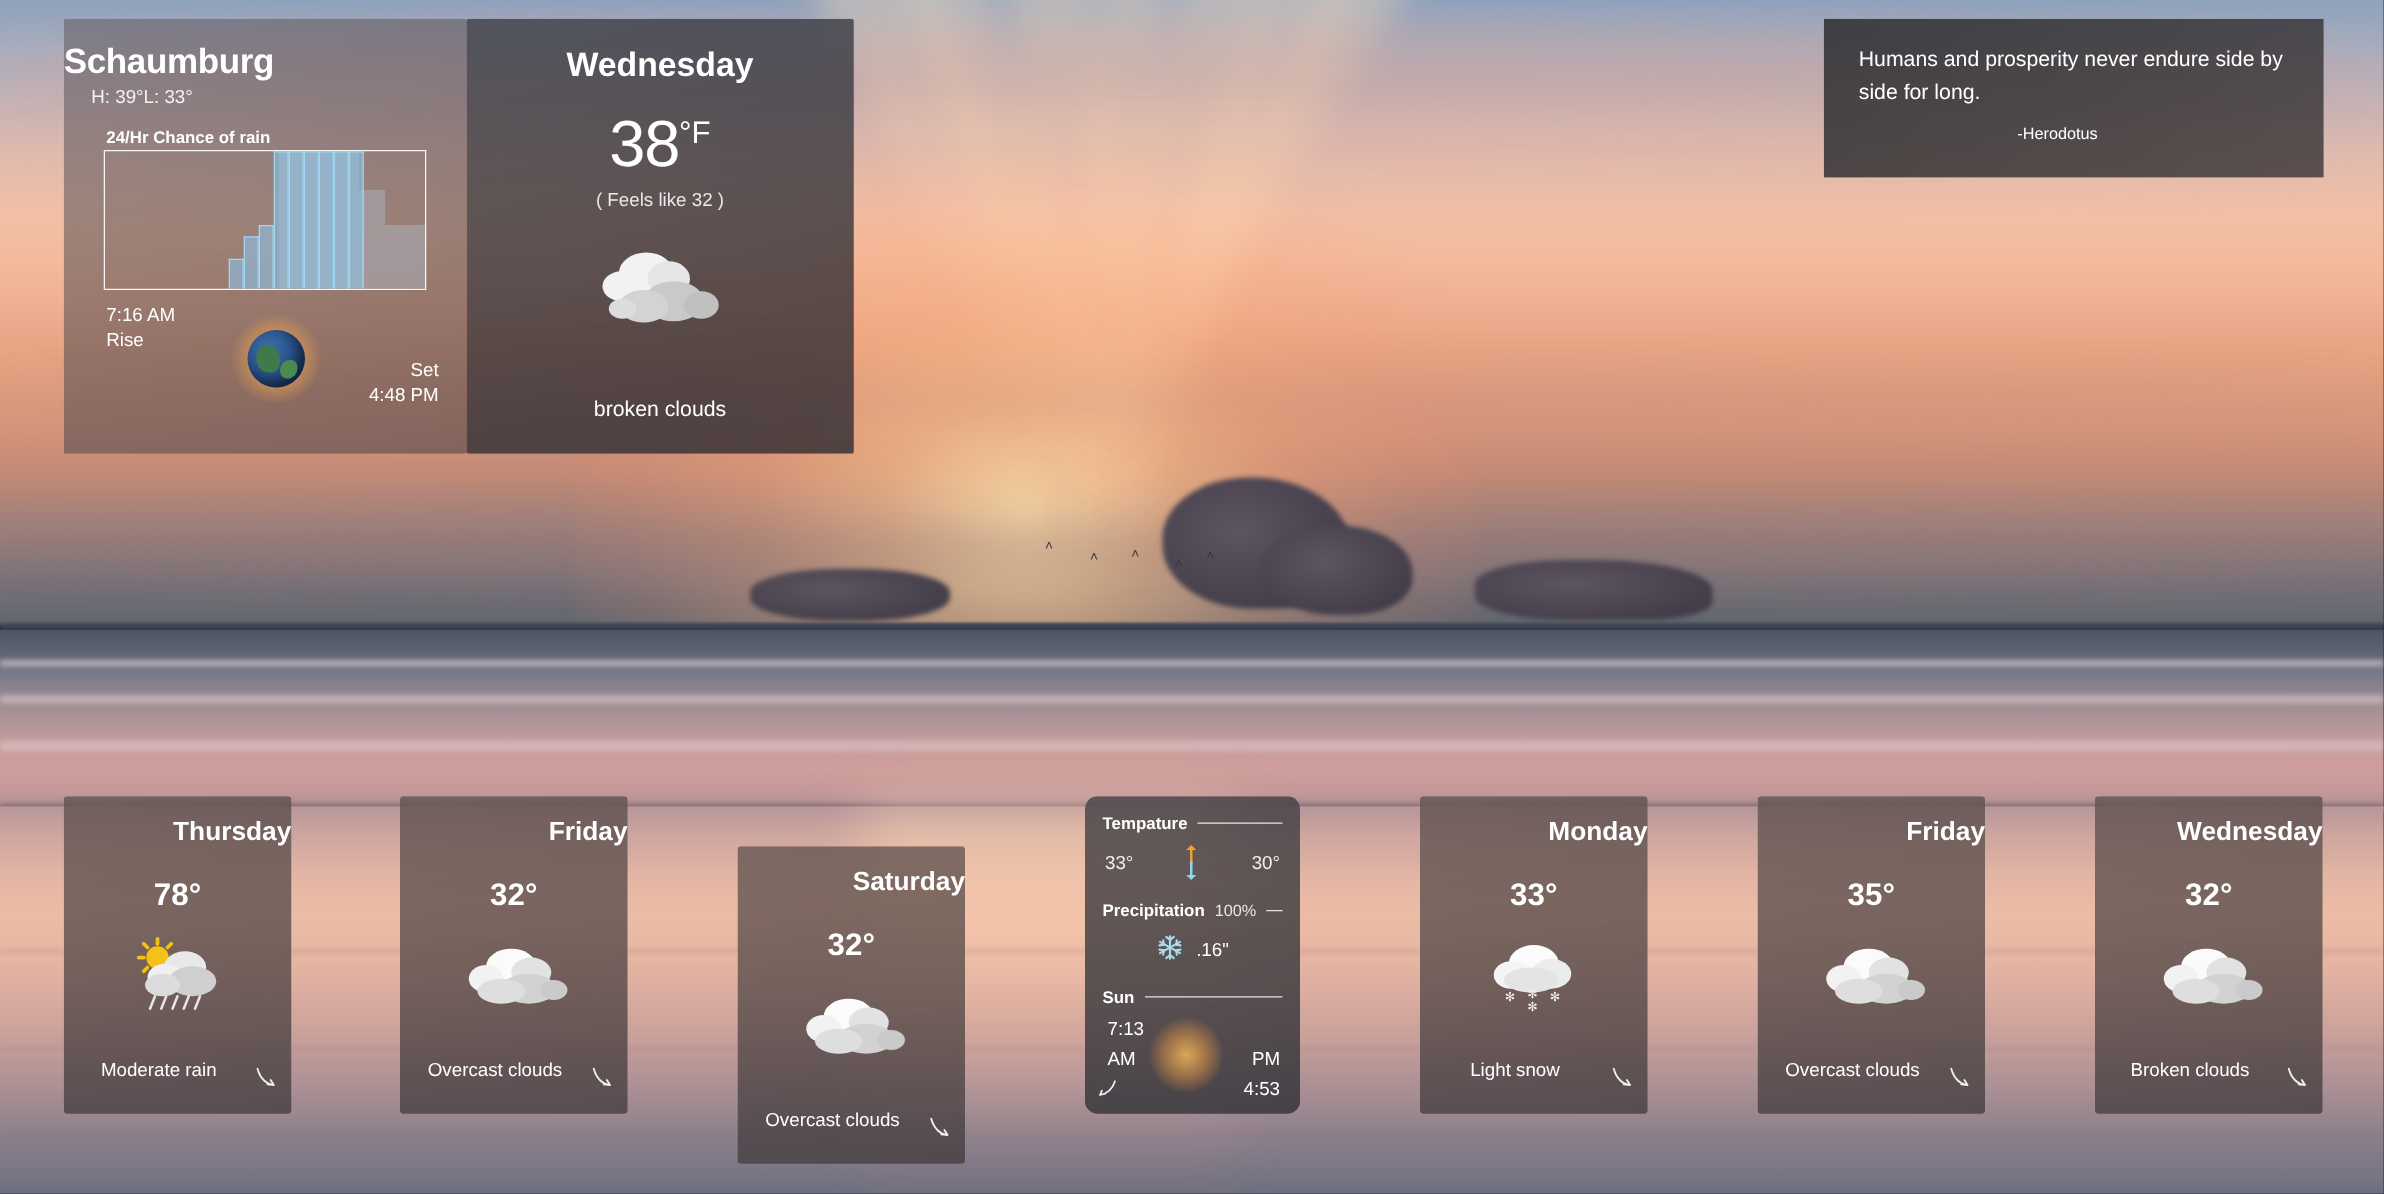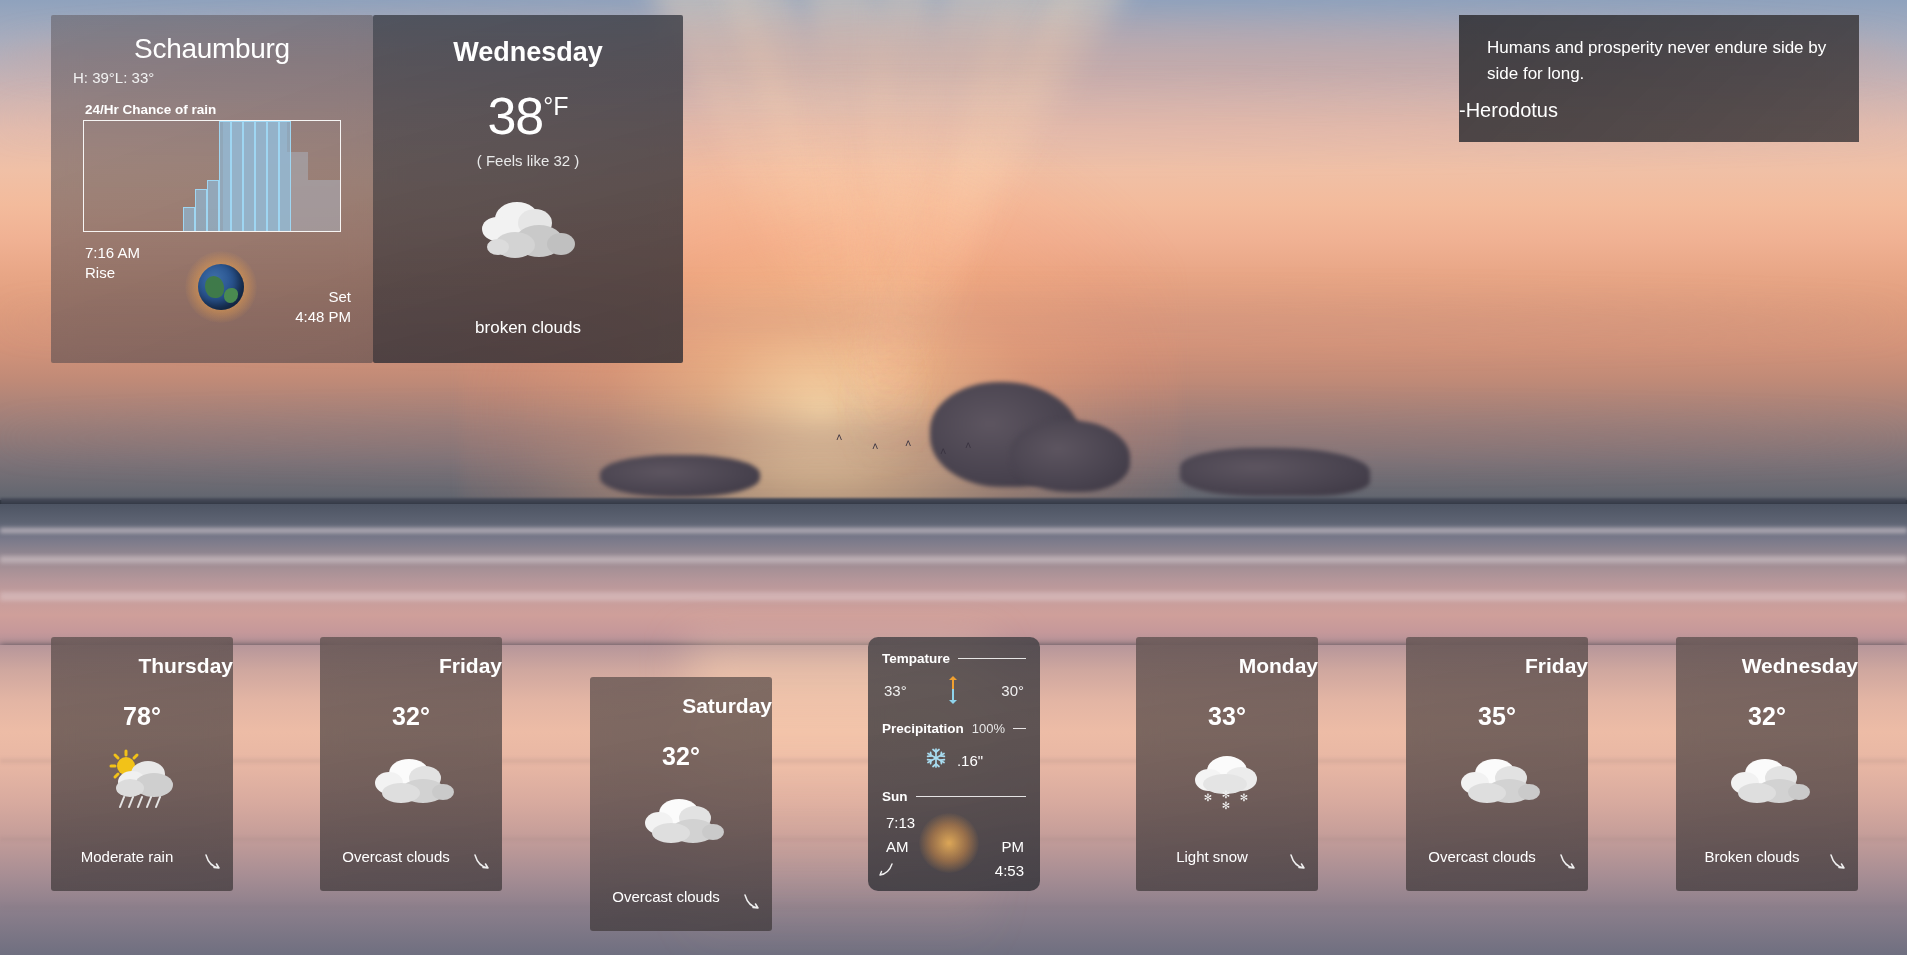--- a/index.html
+++ b/index.html
@@ -119,21 +119,21 @@
   
   .glass { position:absolute; backdrop-filter:blur(14px); }
 
   
   #main-widget {
     left:51px; top:15px; width:322px; height:348px;
     background:linear-gradient(160deg, rgba(92,86,92,0.52), rgba(70,64,70,0.55));
     border-radius:2px;
   }
   #city-name {
-    text-align:center; color:#fff; font-size:28px; font-weight:normal;
+    text-align:left; color:#fff; font-size:28px; font-weight:bold;
     letter-spacing:-.3px; margin-top:18px;
   }
   .hl-row { display:flex; justify-content:flex-start; padding:4px 22px 0 22px; }
   .hl-row span { color:#f2f2f2; font-size:15px; }
   #rain-title {
     color:#fff; font-size:13.5px; font-weight:bold; margin:16px 0 3px 34px;
   }
   #rain-chart {
     position:relative; margin:0 auto; width:258px; height:112px;
     border:1.6px solid rgba(255,255,255,0.92);
@@ -193,21 +193,21 @@
 
   
   #quote-box {
     right:48px; top:15px; width:400px; height:127px;
     background:linear-gradient(135deg, rgba(46,46,50,0.86), rgba(56,52,54,0.80));
   }
   #quote-text {
     color:#fff; font-size:17px; line-height:1.53;
     padding:20px 26px 0 28px;
   }
-  #quote-author { color:#fff; font-size:20px; text-align:left; padding:12px 26px 0 0; }
+  #quote-author { color:#fff; font-size:13px; text-align:center; padding:12px 26px 0 0; }
 
   
   #forecast-strip {
     position:absolute; left:0; right:0; top:637px; height:264px;
   }
   .fc-card {
     position:absolute; top:0; width:182px; height:254px;
     background:linear-gradient(170deg, rgba(86,74,72,0.70), rgba(62,56,58,0.74));
     border-radius:3px;
     backdrop-filter:blur(12px);

